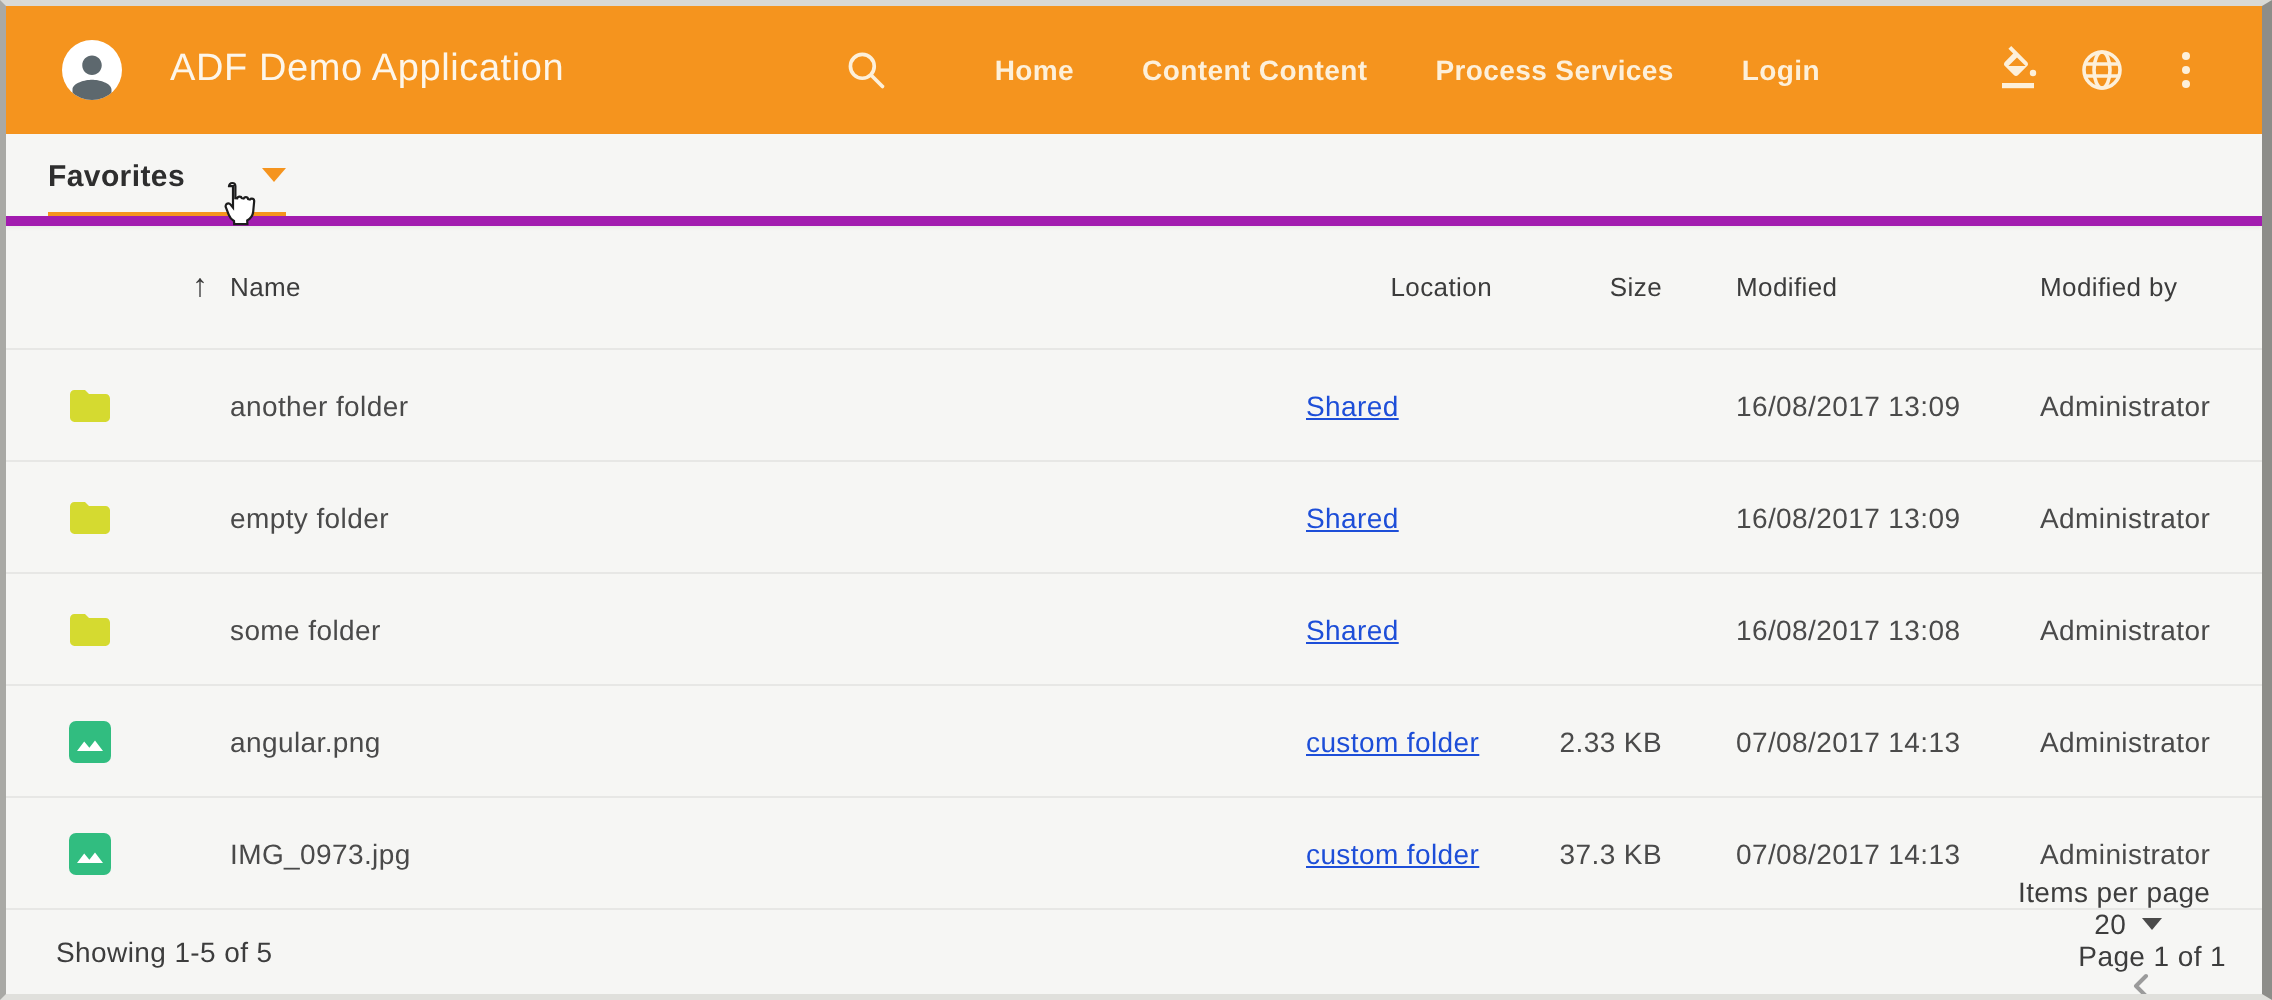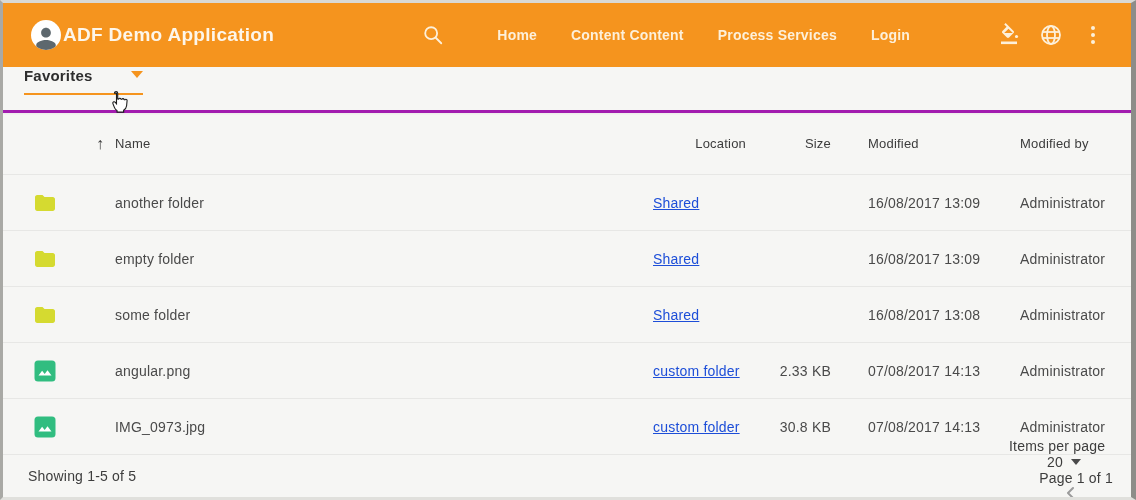--- a/index.html
+++ b/index.html
@@ -25,43 +25,43 @@
     padding:0 30px 0 28px;
     color:#fdf4e4;
   }
   .avatar {
     width:30px; height:30px; border-radius:50%;
     background:#ffffff; overflow:hidden;
     display:flex; align-items:flex-end; justify-content:center;
     flex:0 0 30px;
   }
   .app-title {
-    margin-left:2px;
-    font-size:19px; font-weight:bold; letter-spacing:.3px;
+    margin-left:24px;
+    font-size:19px; font-weight:normal; letter-spacing:.3px;
     color:#fdf6ea;
     white-space:nowrap;
   }
   .hdr-search { margin-left:auto; width:22px; height:22px; cursor:pointer; }
   .hdr-nav { display:flex; align-items:flex-start; margin-left:36px; }
   .hdr-nav a {
     color:#fdf0da; text-decoration:none;
     font-size:14px; font-weight:bold; letter-spacing:.2px;
     margin:0 17px; white-space:nowrap; cursor:pointer;
   }
   .hdr-icon { width:24px; height:26px; cursor:pointer; flex:0 0 auto; }
   .icon-bucket { margin-left:72px; }
   .icon-globe  { margin-left:16px; }
   .icon-kebab  { margin-left:22px; width:16px; }
 
   
   .toolbar {
     height:46px; flex:0 0 46px;
-    display:flex; align-items:flex-start;
+    display:flex; align-items:flex-end;
     padding:0 0 0 21px;
-    border-bottom:3px solid #a21caf;
+    border-bottom:5px solid #a21caf;
     box-shadow:0 1px 2px rgba(0,0,0,0.05);
     position:relative;
   }
   .fav-tab {
     width:119px;
     display:flex; align-items:center; justify-content:space-between;
     border-bottom:2px solid #F5941E;
     padding-bottom:9px;
     cursor:pointer;
   }
@@ -247,21 +247,21 @@
 
     <div class="dt-row">
       <div class="c-icon">
         <svg class="row-icon" viewBox="0 0 24 24">
           <rect x="1.5" y="1.5" width="21" height="21" rx="3.5" fill="#31BD80"></rect>
           <path fill="#ffffff" d="M5.5 16.5l3.6-4.8 2.6 3.2 2.8-3.6 4 5.2z"></path>
         </svg>
       </div>
       <div class="c-name">IMG_0973.jpg</div>
       <div class="c-loc"><a class="cell-link">custom folder</a></div>
-      <div class="c-size">30.8 KB</div>
+      <div class="c-size">37.3 KB</div>
       <div class="c-mod">07/08/2017 14:13</div>
       <div class="c-by">Administrator</div>
     </div>
   </div>
 
   <footer class="pager">
     <span>Showing 1-5 of 5</span>
     <div class="pager-right">
       <span class="ipp-label">Items per page</span>
       <span class="ipp-select">

